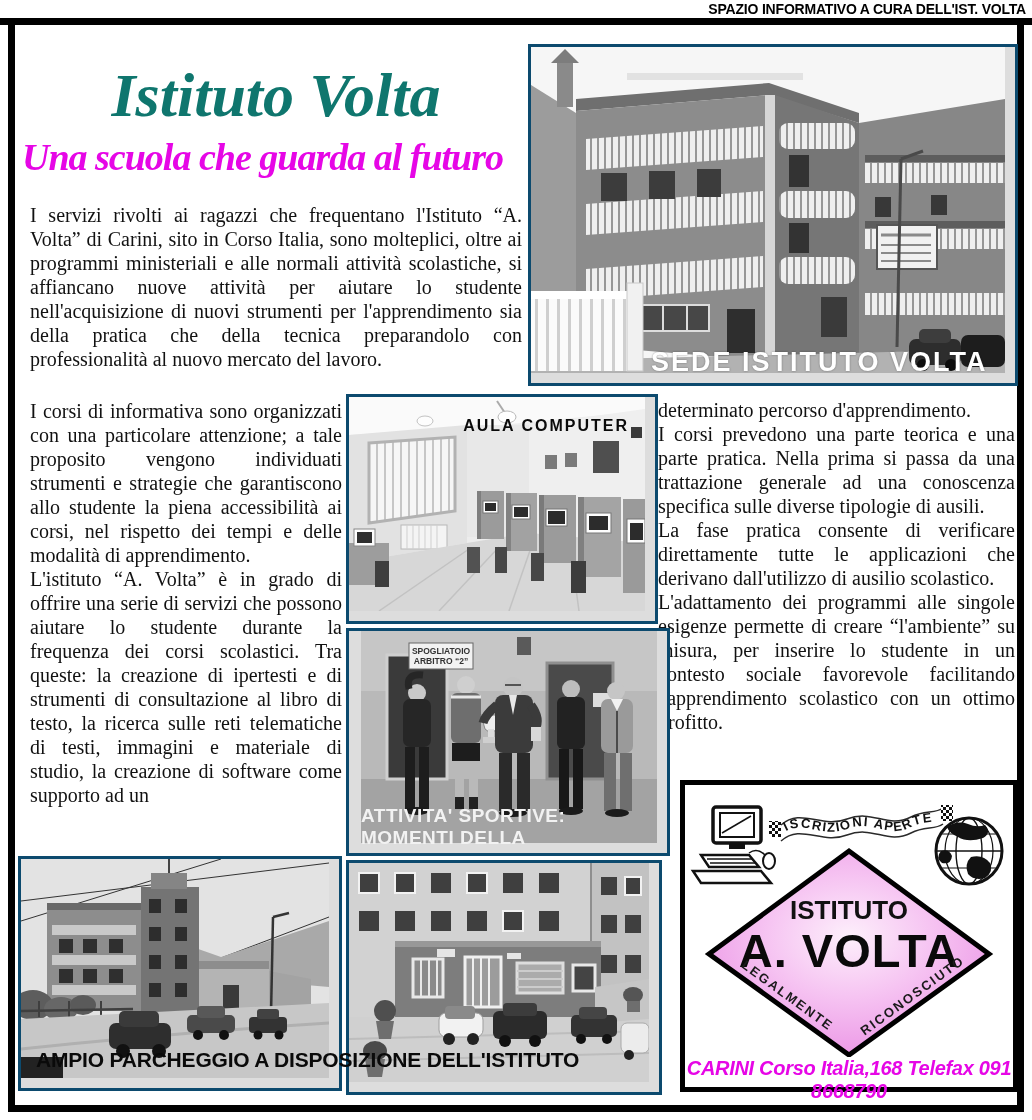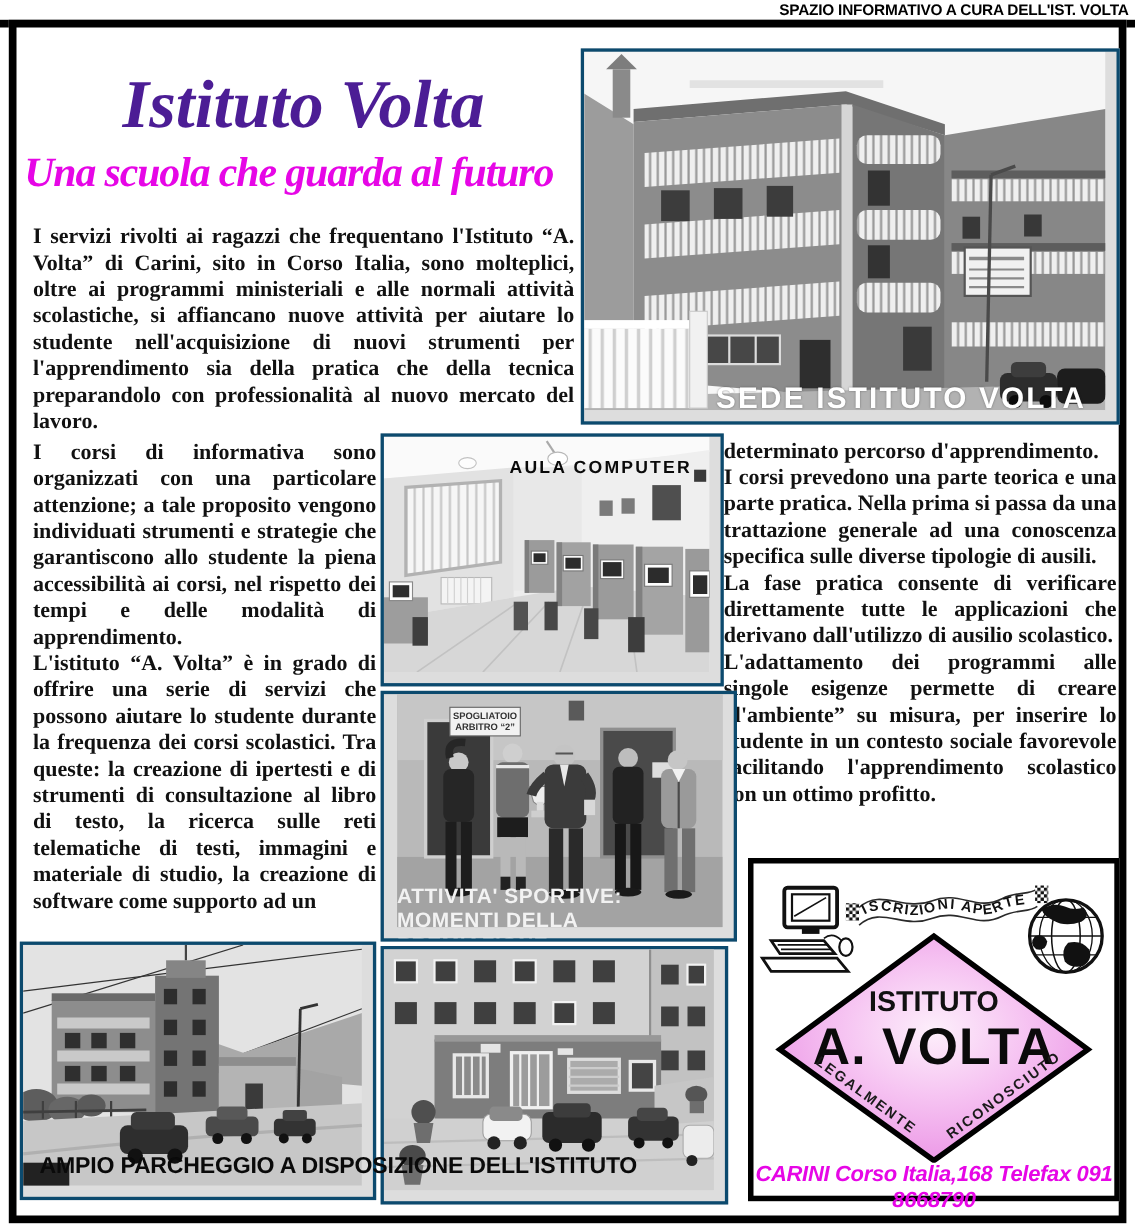--- a/index.html
+++ b/index.html
@@ -5,26 +5,26 @@
   html,body{margin:0;padding:0;background:#ffffff;}
   #page{position:relative;width:1032px;height:1120px;background:#ffffff;overflow:hidden;
         font-family:"Liberation Sans",sans-serif;}
   .abs{position:absolute;}
   
   #masthead-strip{top:1px;left:0;width:1026px;text-align:right;font-size:14px;font-weight:bold;
      letter-spacing:-0.2px;color:#000;}
   #top-rule{top:18px;left:0;width:1032px;height:7px;background:#000;}
   #main-box{top:18px;left:8px;width:1016px;height:1094px;border:7px solid #000;box-sizing:border-box;background:#fff;}
   
-  #page-title{top:64px;left:30px;width:492px;text-align:center;color:#4c1d95;
+  #page-title{top:64px;left:30px;width:492px;text-align:center;color:#0f766e;
      font-family:"Liberation Serif",serif;font-style:italic;font-weight:bold;font-size:62px;line-height:1;}
   #page-subtitle{top:138px;left:22px;width:500px;color:#e606e6;
      font-family:"Liberation Serif",serif;font-style:italic;font-weight:bold;font-size:38px;letter-spacing:-1px;line-height:1;}
   
-  .copy{font-family:"Liberation Serif",serif;font-size:20px;line-height:24px;text-align:justify;color:#111;font-weight:bold;}
+  .copy{font-family:"Liberation Serif",serif;font-size:20px;line-height:24px;text-align:justify;color:#111;}
   .copy p{margin:0;}
   #intro-par{top:203px;left:30px;width:492px;}
   #left-col{top:399px;left:30px;width:312px;}
   #right-col{top:398px;left:658px;width:357px;line-height:24px;}
   
   .photo{border:3px solid #0c4a6e;background:#ddd;overflow:hidden;}
   .photo svg{display:block;}
   #photo-sede{top:44px;left:528px;width:484px;height:336px;}
   #photo-aula{top:394px;left:346px;width:306px;height:224px;}
   #photo-sport{top:628px;left:346px;width:306px;height:222px;padding-left:12px;}

